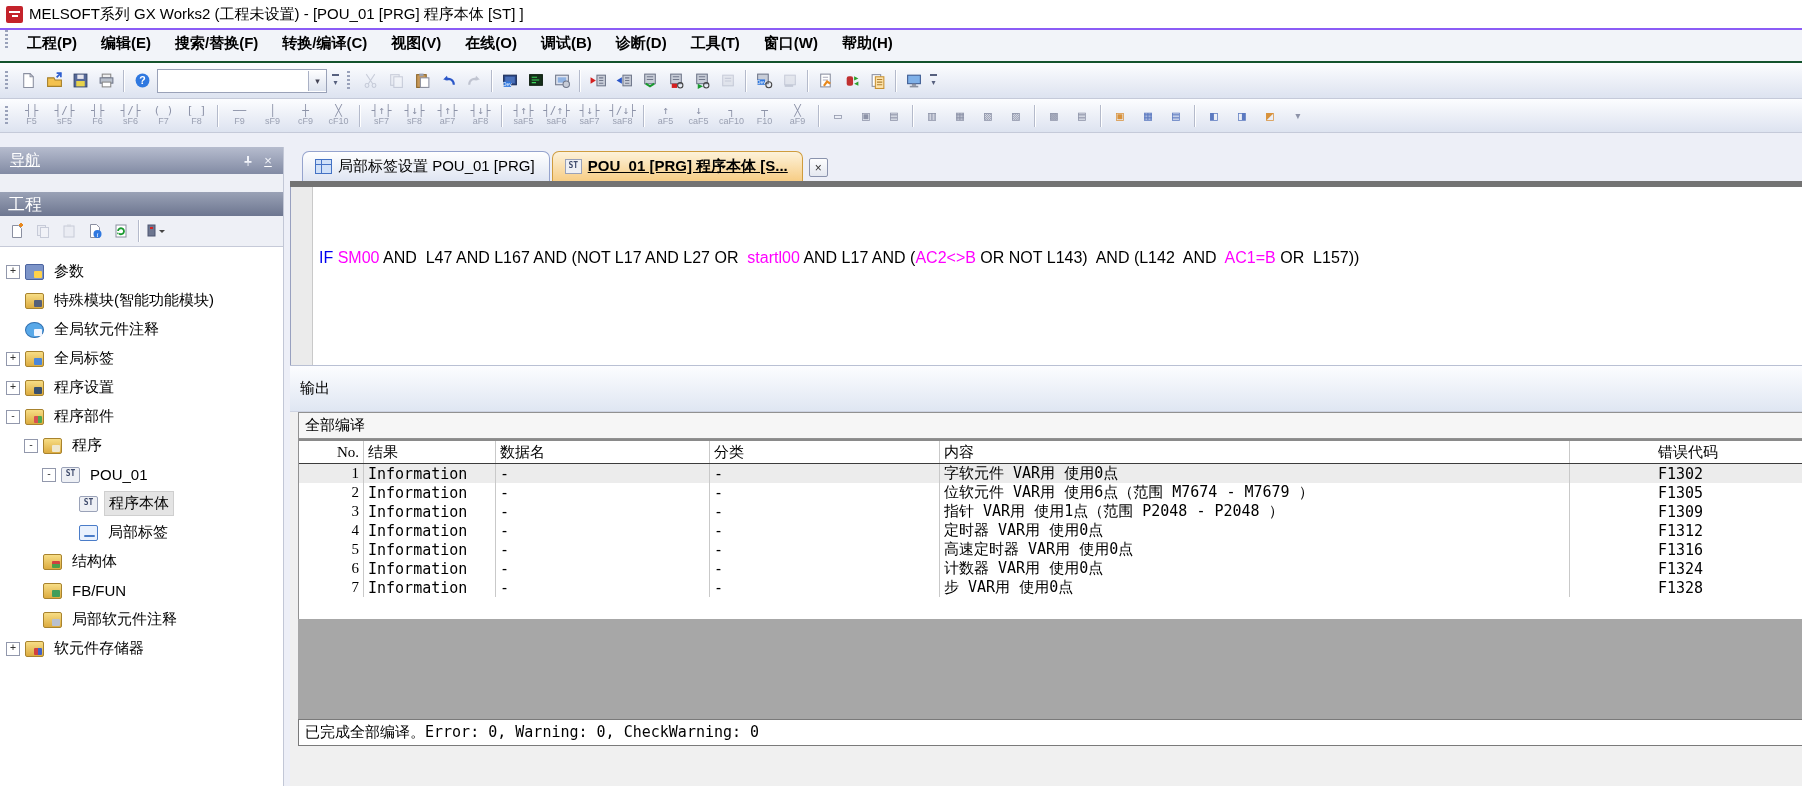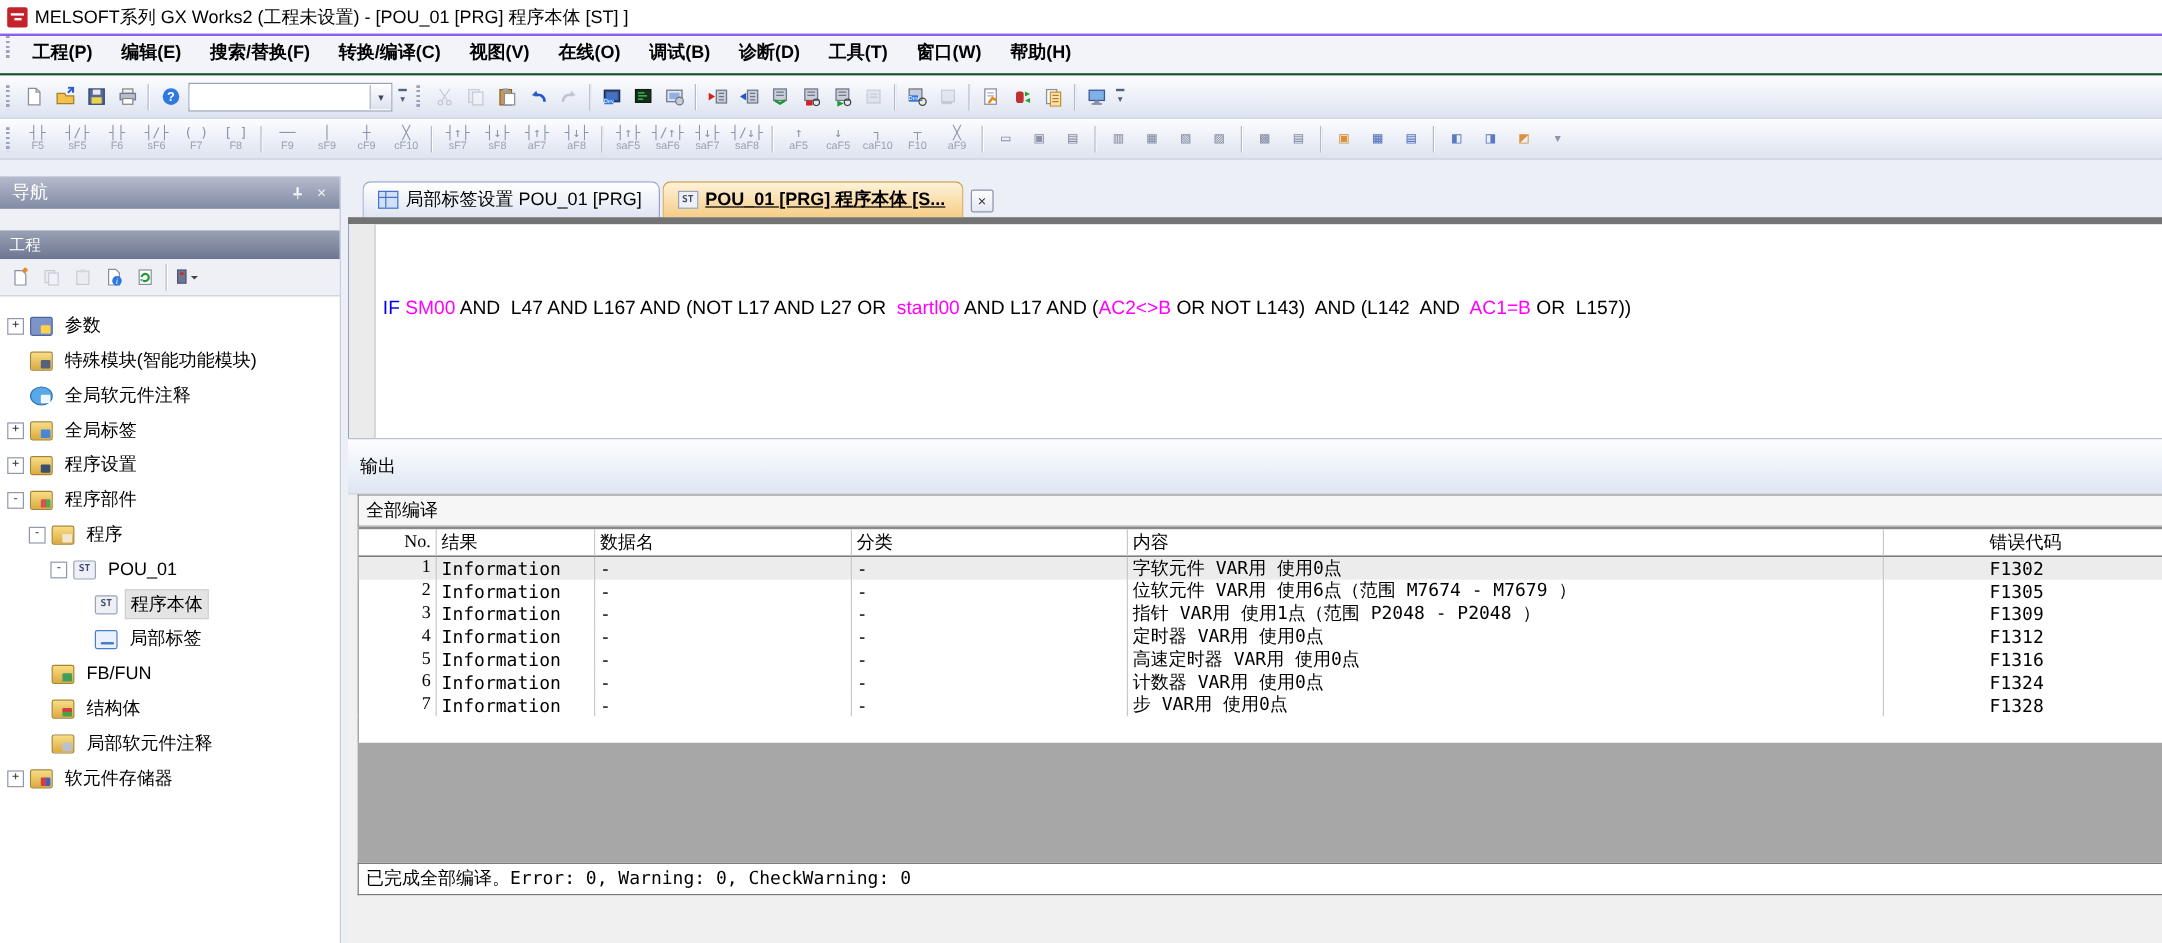--- a/index.html
+++ b/index.html
@@ -31,25 +31,25 @@
   .fkeybtn .fg{font-size:11px;line-height:11px;color:#8d93a8;font-family:"DejaVu Sans Mono",monospace;white-space:pre;}
   .fkeybtn .fl{font-size:9px;line-height:10px;color:#9aa0b2;}
   .fkeybtn.ico{width:26px;}
   .fkeybtn.ico .fg{font-size:13px;}
   .fkeybtn.cblue .fg{color:#5b79c0;}
   .fkeybtn.corange .fg{color:#d8923c;}
   
   .workspace{display:flex;height:657px;}
   .nav{width:284px;flex:none;display:flex;flex-direction:column;padding:14px 0 0 0;}
   .nav-inner{flex:1;display:flex;flex-direction:column;border-right:1px solid #c2c7d6;background:#eef0f6;}
-  .nav-header{height:27px;background:linear-gradient(#b6bcce,#828ba4);display:flex;align-items:center;color:#fff;font-size:15px;padding:0 6px 0 10px;}
+  .nav-header{height:27px;background:linear-gradient(#b6bcce,#828ba4);display:flex;align-items:center;color:#fff;font-size:15px;padding:0 6px 0 10px;text-decoration:underline;}
   .nav-header .sp{flex:1;}
   .nhbtn{width:18px;height:18px;display:flex;align-items:center;justify-content:center;color:#f2f4fa;font-size:13px;margin-left:2px;background:transparent;border:0;padding:0;}
   .nav-gap{height:18px;}
-  .nav-section{height:24px;background:linear-gradient(#9aa2b6,#6d7690);color:#fff;font-size:13px;display:flex;align-items:center;padding-left:8px;}
+  .nav-section{height:24px;background:linear-gradient(#9aa2b6,#6d7690);color:#fff;font-size:17px;display:flex;align-items:center;padding-left:8px;}
   .nav-tools{height:30px;display:flex;align-items:center;background:#eef0f6;padding-left:4px;}
   .tree{flex:1;background:#fff;border-top:1px solid #c6cad8;padding-top:10px;overflow:hidden;font-size:15px;}
   .trow{height:29px;display:flex;align-items:center;padding-left:6px;white-space:nowrap;}
   .trow.lvl1{padding-left:24px;}
   .trow.lvl2{padding-left:42px;}
   .trow.lvl3{padding-left:60px;}
   .ebox{width:12px;height:12px;border:1px solid #9298ac;background:#fff;font-size:10px;line-height:10px;text-align:center;color:#333;flex:none;margin-right:5px;font-family:"DejaVu Sans Mono",monospace;}
   .ebox.none{border-color:transparent;background:transparent;}
   .ti{display:inline-block;width:17px;height:14px;border-radius:2px;margin-right:6px;flex:none;position:relative;background:linear-gradient(#f7dd85,#dcab3f);border:1px solid #a8832e;}
   .ti::after{content:"";position:absolute;right:1px;bottom:1px;width:8px;height:7px;border-radius:1px;}
@@ -693,28 +693,28 @@
             </div>
 
             <div class="trow lvl3">
               <span class="ebox none"></span>
               <span class="ti ti-llabel"></span>
               <span class="tlabel">局部标签</span>
             </div>
 
             <div class="trow lvl1">
               <span class="ebox none"></span>
+              <span class="ti ti-struct"></span>
+              <span class="tlabel">结构体</span>
+            </div>
+
+            <div class="trow lvl1">
+              <span class="ebox none"></span>
               <span class="ti ti-fbfun"></span>
               <span class="tlabel">FB/FUN</span>
-            </div>
-
-            <div class="trow lvl1">
-              <span class="ebox none"></span>
-              <span class="ti ti-struct"></span>
-              <span class="tlabel">结构体</span>
             </div>
 
             <div class="trow lvl1">
               <span class="ebox none"></span>
               <span class="ti ti-lcomment"></span>
               <span class="tlabel">局部软元件注释</span>
             </div>
 
             <div class="trow">
               <span class="ebox">+</span>

